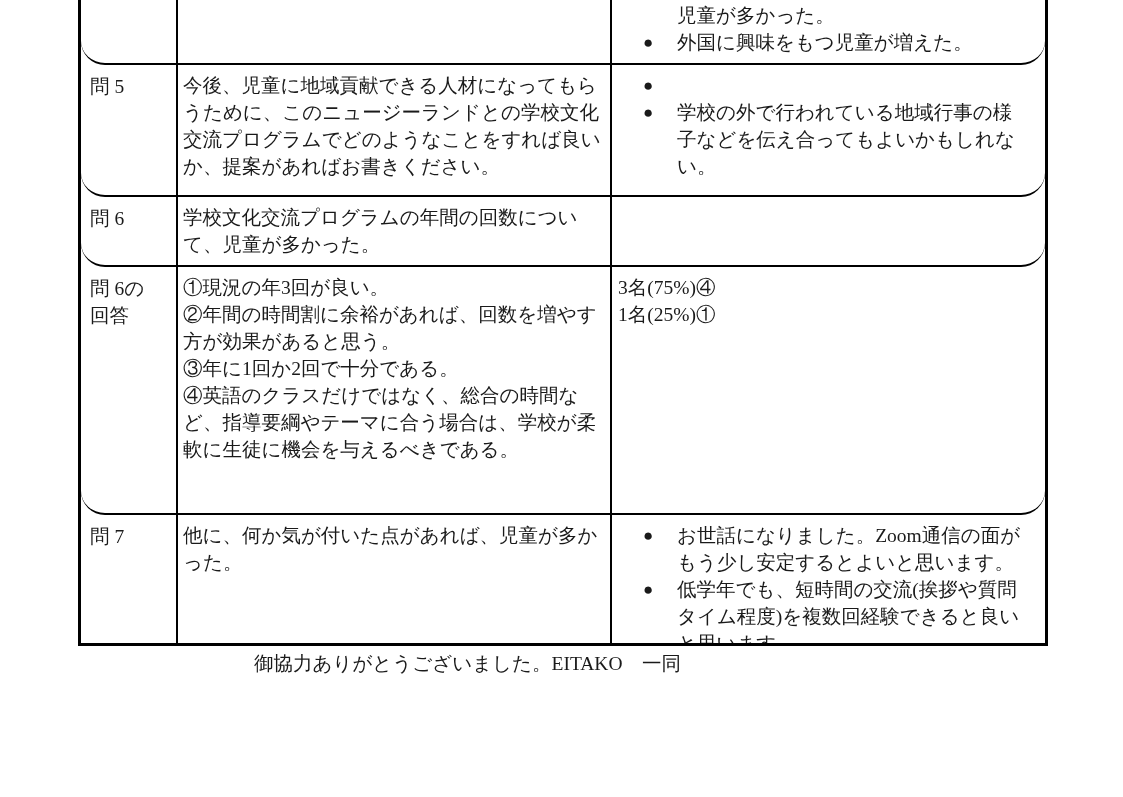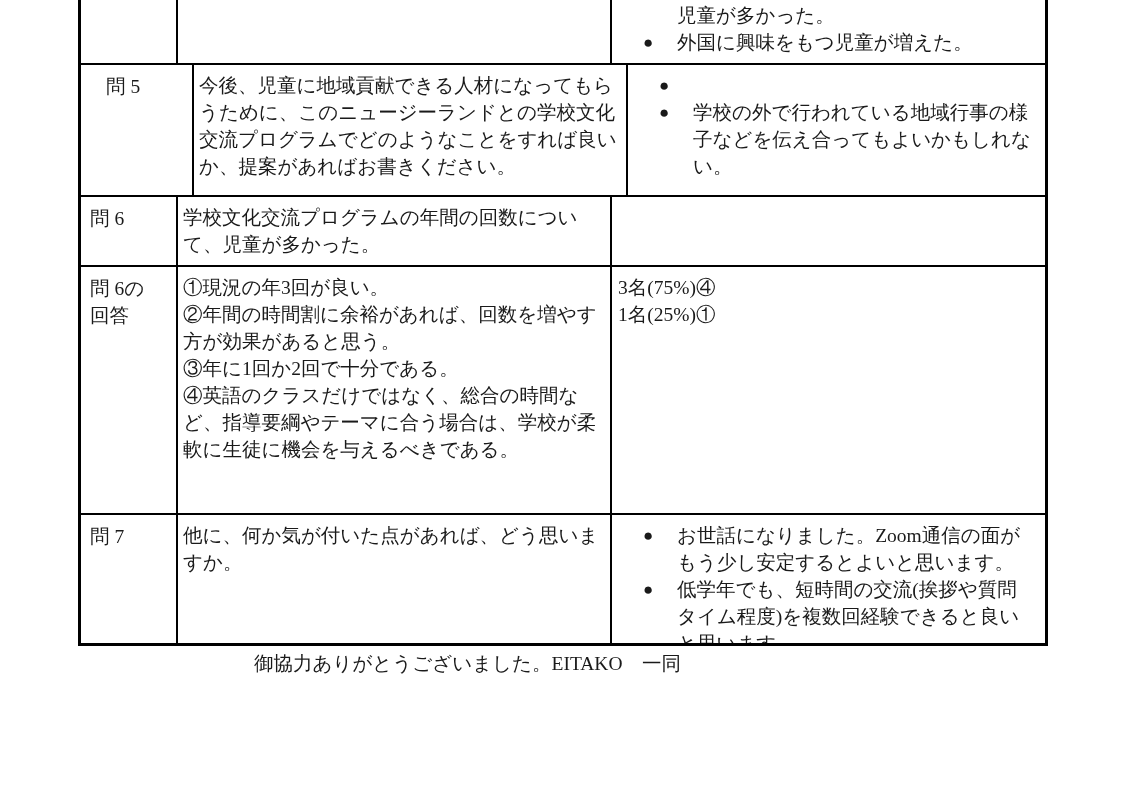--- a/index.html
+++ b/index.html
@@ -31,20 +31,21 @@
     border-right: 3px solid #000;
     border-bottom: 3px solid #000;
     background: #ffffff;
   }
   .row {
     display: flex;
     align-items: stretch;
     box-sizing: border-box;
     border-bottom: 2px solid #000;
     overflow: hidden;
+    border-radius: 24px;
   }
   .row:last-child {
     border-bottom: none;
   }
   .cell {
     box-sizing: border-box;
     font-size: 19.5px;
     line-height: 27px;
     overflow: hidden;
   }
@@ -100,21 +101,21 @@
           <div class="ans-item">
             <span class="blt"></span>
             <span class="ans-text">児童が多かった。</span>
           </div>
           <div class="ans-item">
             <span class="blt">●</span>
             <span class="ans-text">外国に興味をもつ児童が増えた。</span>
           </div>
         </div>
       </div>
-      <div class="row" style="height: 132px; padding-left: 16px;">
+      <div class="row" style="height: 132px;">
         <div class="cell cell-label">
           <div class="label-line">問 5</div>
         </div>
         <div class="cell cell-q">
           <div class="q-par">今後、児童に地域貢献できる人材になってもらうために、このニュージーランドとの学校文化交流プログラムでどのようなことをすれば良いか、提案があればお書きください。</div>
         </div>
         <div class="cell cell-a">
           <div class="ans-item">
             <span class="blt">●</span>
           </div>
@@ -147,21 +148,21 @@
         <div class="cell cell-a">
           <div class="ans-line">3名(75%)④</div>
           <div class="ans-line">1名(25%)①</div>
         </div>
       </div>
       <div class="row" style="height: 128px;">
         <div class="cell cell-label">
           <div class="label-line">問 7</div>
         </div>
         <div class="cell cell-q">
-          <div class="q-par">他に、何か気が付いた点があれば、どう思いますか。</div>
+          <div class="q-par">他に、何か気が付いた点があれば、児童が多かった。</div>
         </div>
         <div class="cell cell-a">
           <div class="ans-item">
             <span class="blt">●</span>
             <span class="ans-text">お世話になりました。Zoom通信の面がもう少し安定するとよいと思います。</span>
           </div>
           <div class="ans-item">
             <span class="blt">●</span>
             <span class="ans-text">低学年でも、短時間の交流(挨拶や質問タイム程度)を複数回経験できると良いと思います。</span>
           </div>

